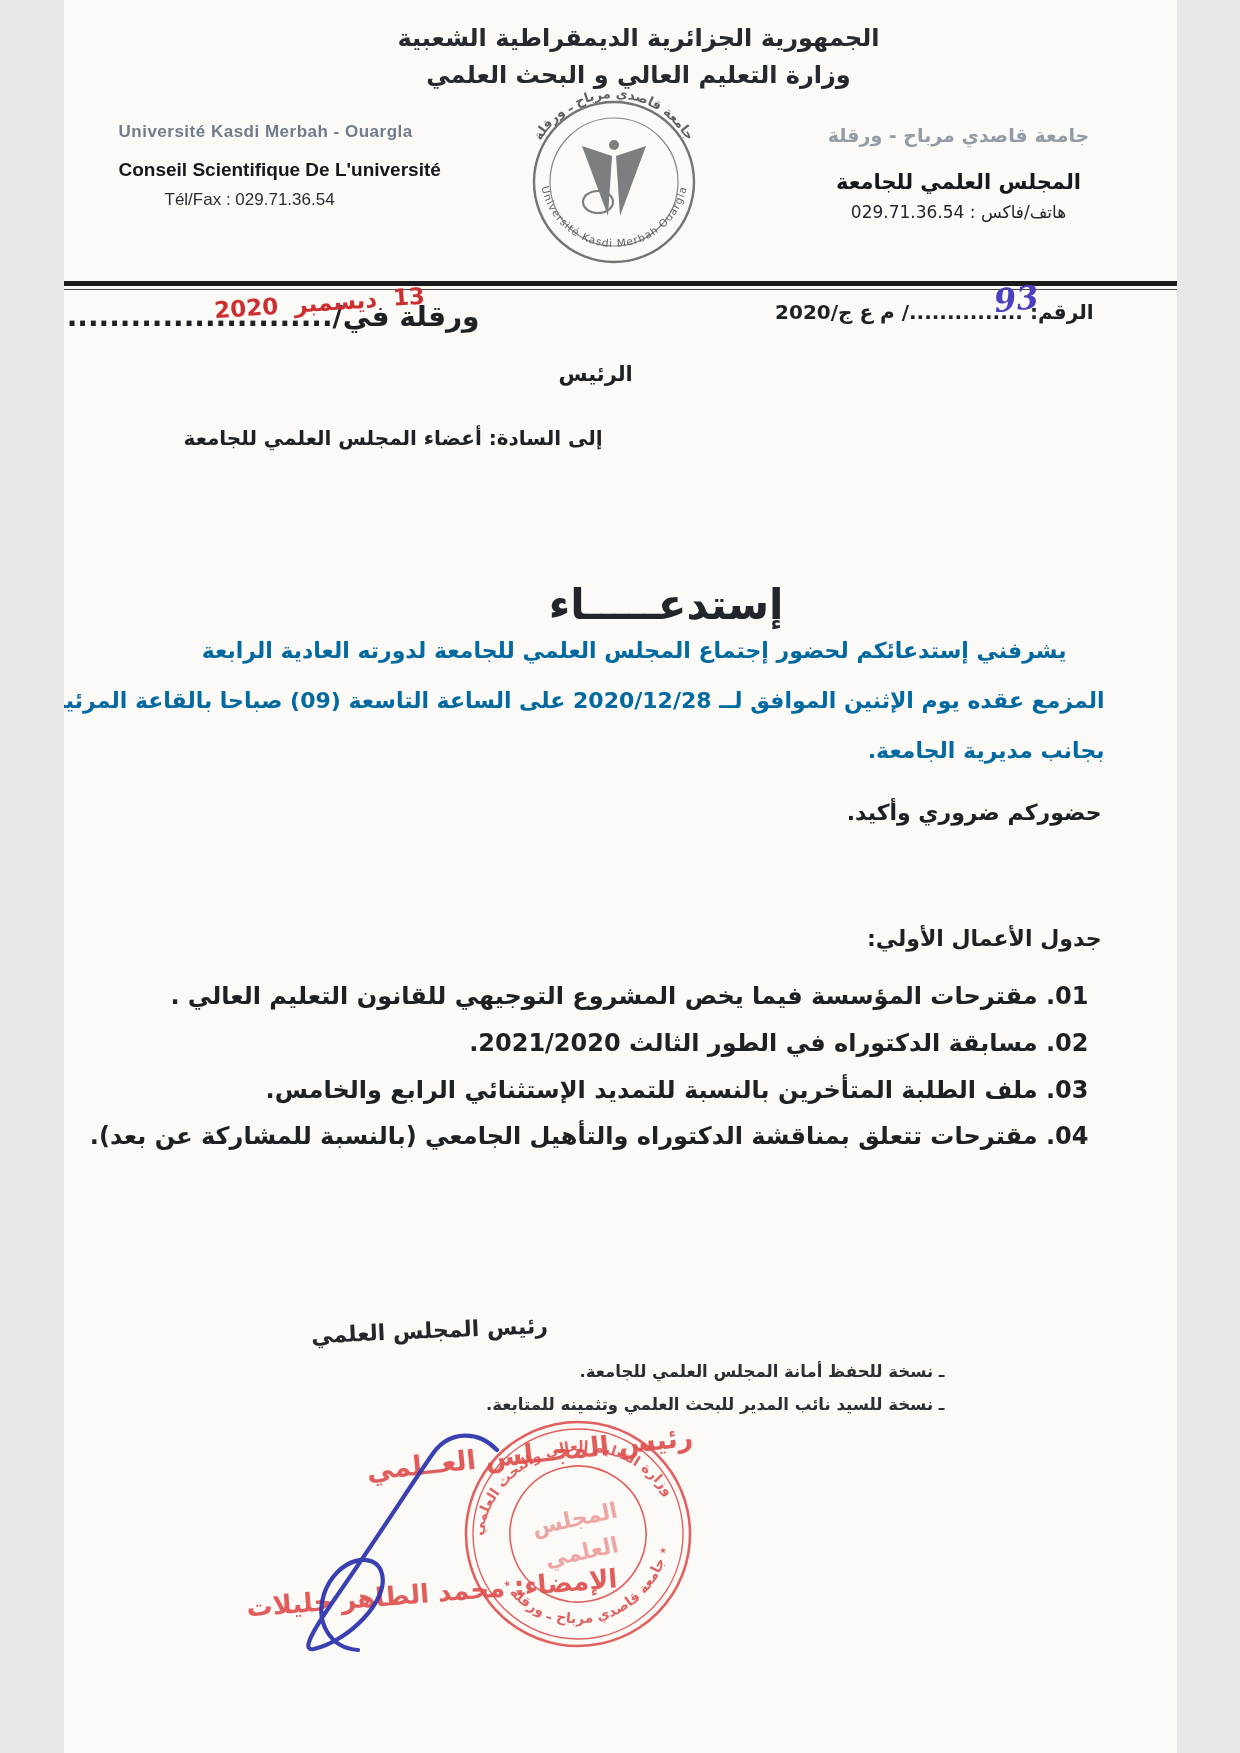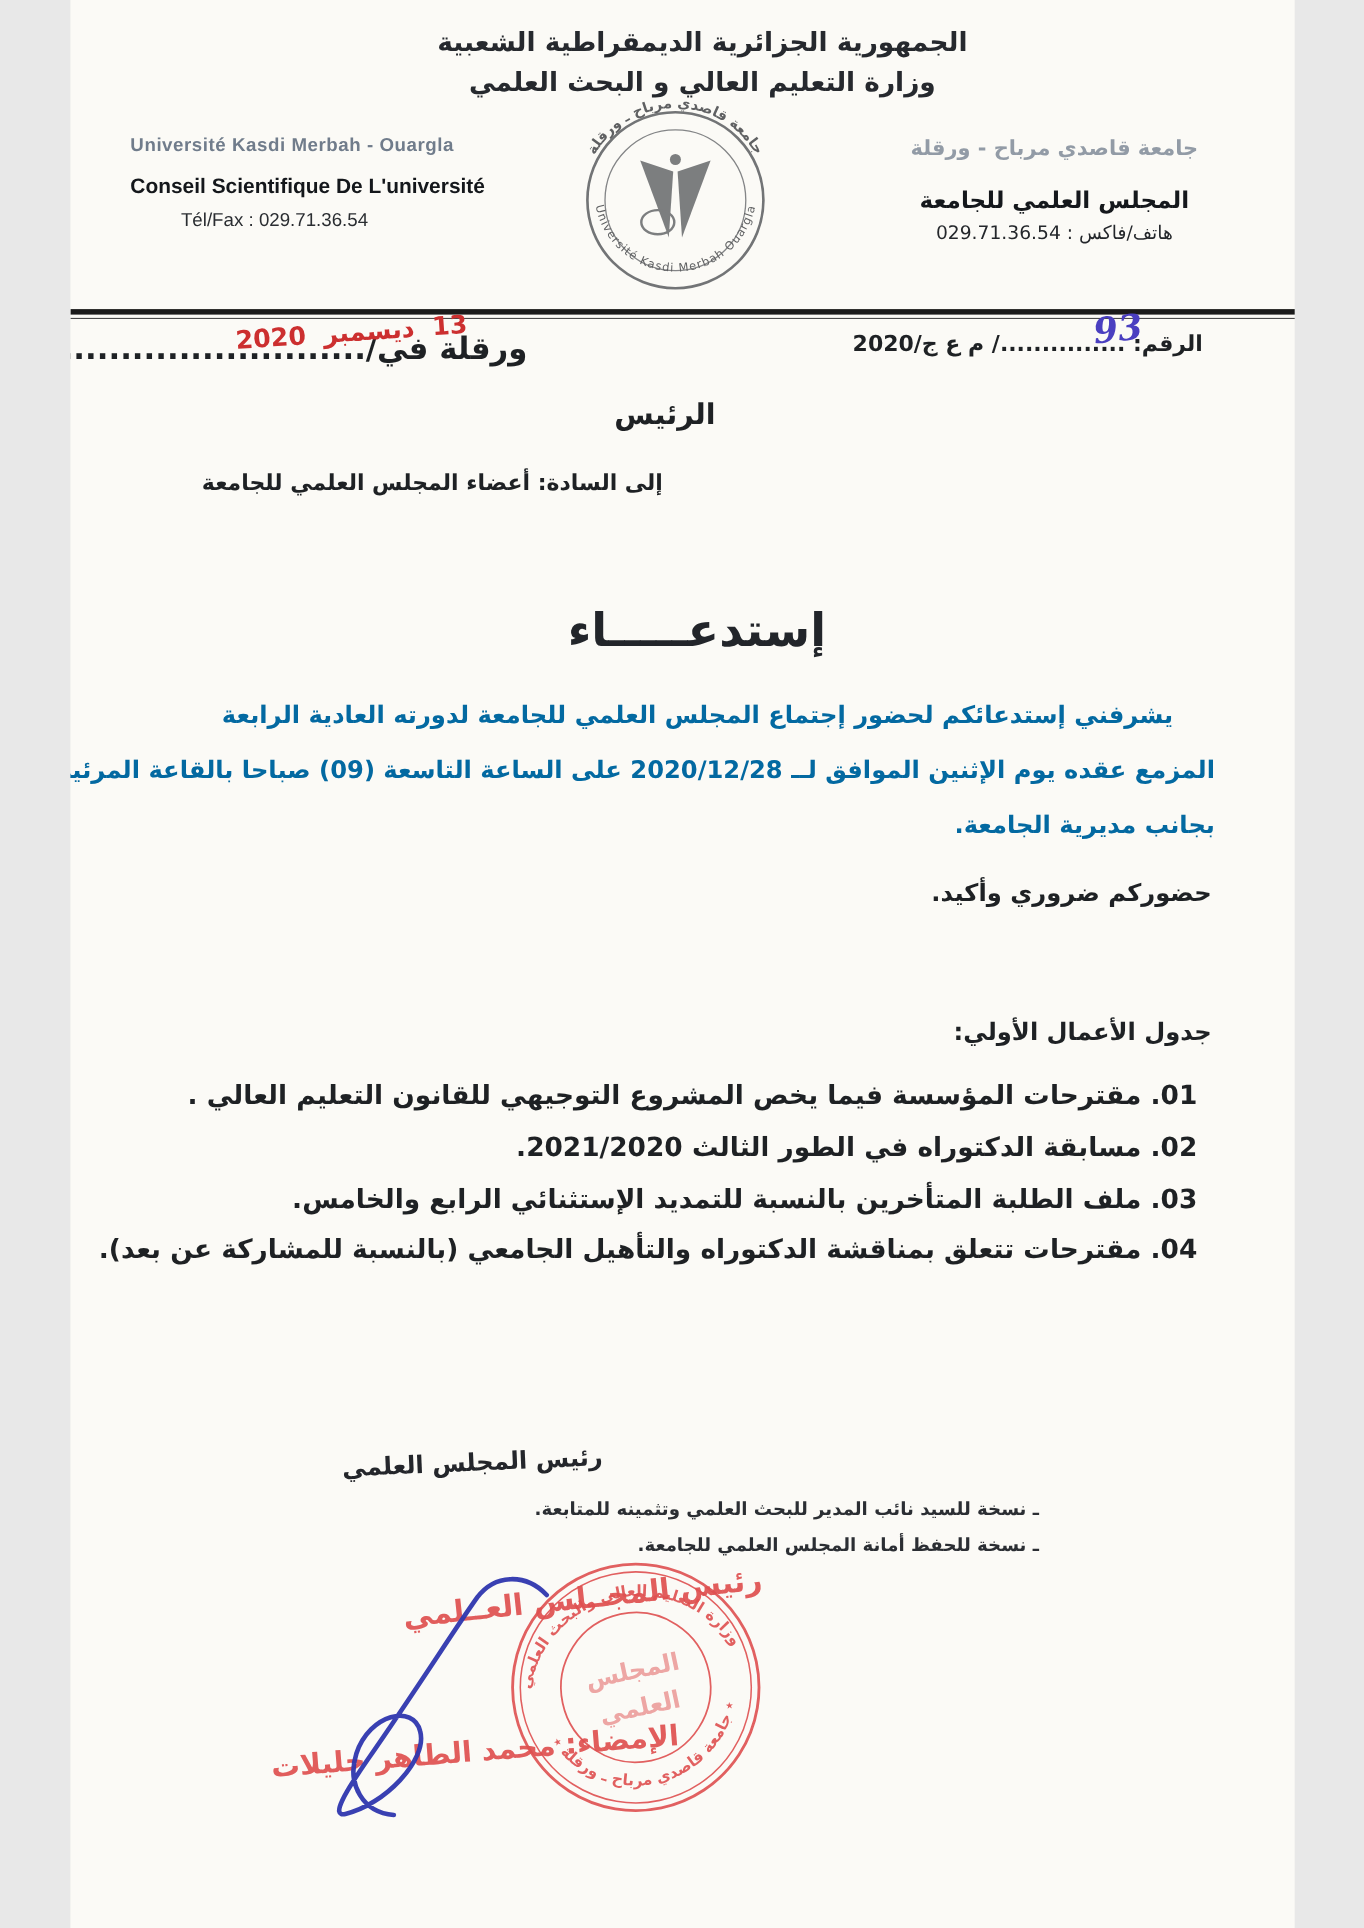--- a/index.html
+++ b/index.html
@@ -31,23 +31,23 @@
 
   
   .ref-line{right:83px; top:300px; font-size:20px; font-weight:bold; white-space:nowrap;}
   .hand-blue{left:930px; top:280px; font-size:32px; font-style:italic;
     font-family:"DejaVu Serif", serif; color:#4a3fc0; transform:rotate(-6deg); font-weight:bold;}
   .date-line{right:697px; top:300px; font-size:28px; font-weight:bold; white-space:nowrap;}
   .hand-red{left:150px; top:290px; font-size:23px; font-weight:bold; color:#cc2f2f;
     transform:rotate(-4deg); word-spacing:8px; white-space:nowrap;}
 
   
-  .president{left:495px; top:362px; font-size:26px; font-weight:bold;}
+  .president{left:495px; top:362px; font-size:21px; font-weight:bold;}
   .to-line{left:120px; top:426px; font-size:20px; font-weight:bold;}
-  .subject{left:420px; top:548px; width:300px; text-align:center;
+  .subject{left:420px; top:580px; width:300px; text-align:right;
     font-size:42px; font-weight:bold; letter-spacing:1px; color:#22252a;}
 
   
   .body-line{right:72px; font-size:22px; font-weight:bold; color:#0369a1; white-space:nowrap;}
   .bl1{top:638px; padding-left:0; right:110px;}
   .bl2{top:688px;}
   .bl3{top:738px;margin-left:26px;}
   .attendance{right:75px; top:800px; font-size:22px; font-weight:bold;}
 
   
@@ -131,22 +131,22 @@
   <div class="abs attendance ar">حضوركم ضروري وأكيد.</div>
 
   <div class="abs agenda-h ar">جدول الأعمال الأولي:</div>
   <div class="abs agenda-item ai0 ar">01. مقترحات المؤسسة فيما يخص المشروع التوجيهي للقانون التعليم العالي .</div>
   <div class="abs agenda-item ai1 ar">02. مسابقة الدكتوراه في الطور الثالث 2021/2020.</div>
   <div class="abs agenda-item ai2 ar">03. ملف الطلبة المتأخرين بالنسبة للتمديد الإستثنائي الرابع والخامس.</div>
   <div class="abs agenda-item ai3 ar">04. مقترحات تتعلق بمناقشة الدكتوراه والتأهيل الجامعي (بالنسبة للمشاركة عن بعد).</div>
 
   <div class="abs sig-title ar">رئيس المجلس العلمي</div>
   <div class="abs copies ar">
+    <div>ـ نسخة للحفظ أمانة المجلس العلمي للجامعة.</div>
     <div>ـ نسخة للسيد نائب المدير للبحث العلمي وتثمينه للمتابعة.</div>
-    <div>ـ نسخة للحفظ أمانة المجلس العلمي للجامعة.</div>
   </div>
 
   <div class="abs stamp-line1 ar">رئيس المجــلس العــلمي</div>
   <div class="abs stamp-name ar">الإمضاء: محمد الطاهر حليلات</div>
 
   <svg class="abs round-stamp" viewBox="0 0 232 232">
     <circle cx="116" cy="116" r="112" fill="none" stroke="#df5050" stroke-width="2.6"></circle>
     <circle cx="116" cy="116" r="105" fill="none" stroke="#df5050" stroke-width="1.4"></circle>
     <circle cx="116" cy="116" r="68" fill="none" stroke="#df5050" stroke-width="1.6"></circle>
     <defs>

